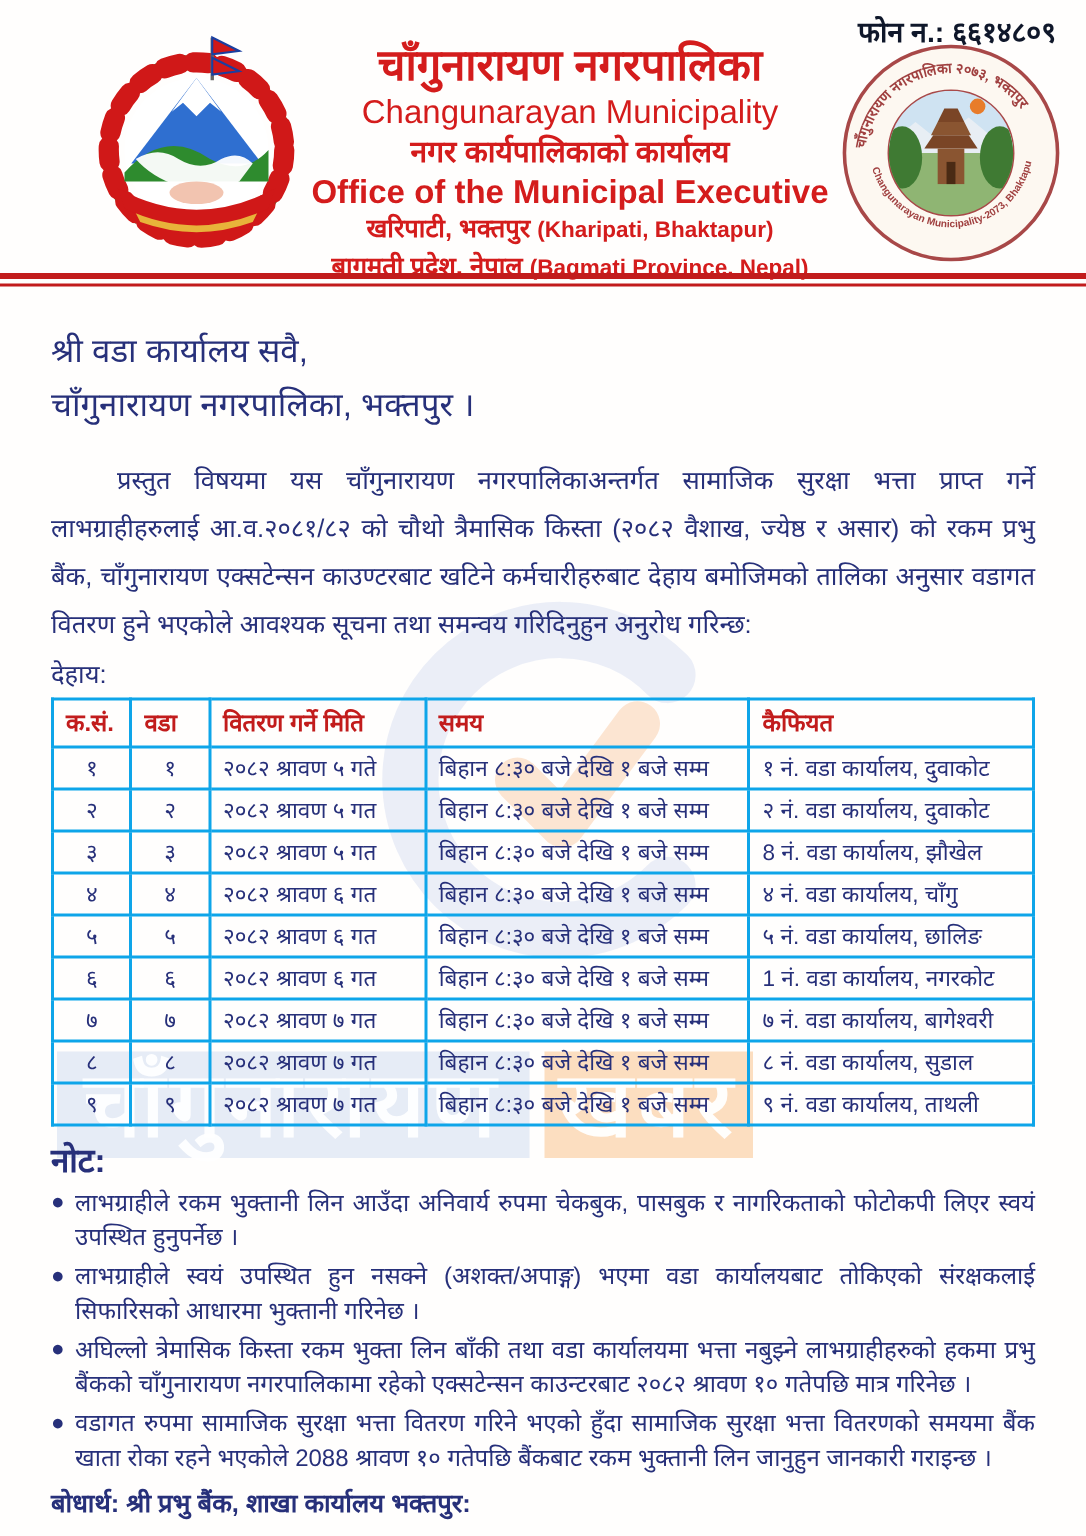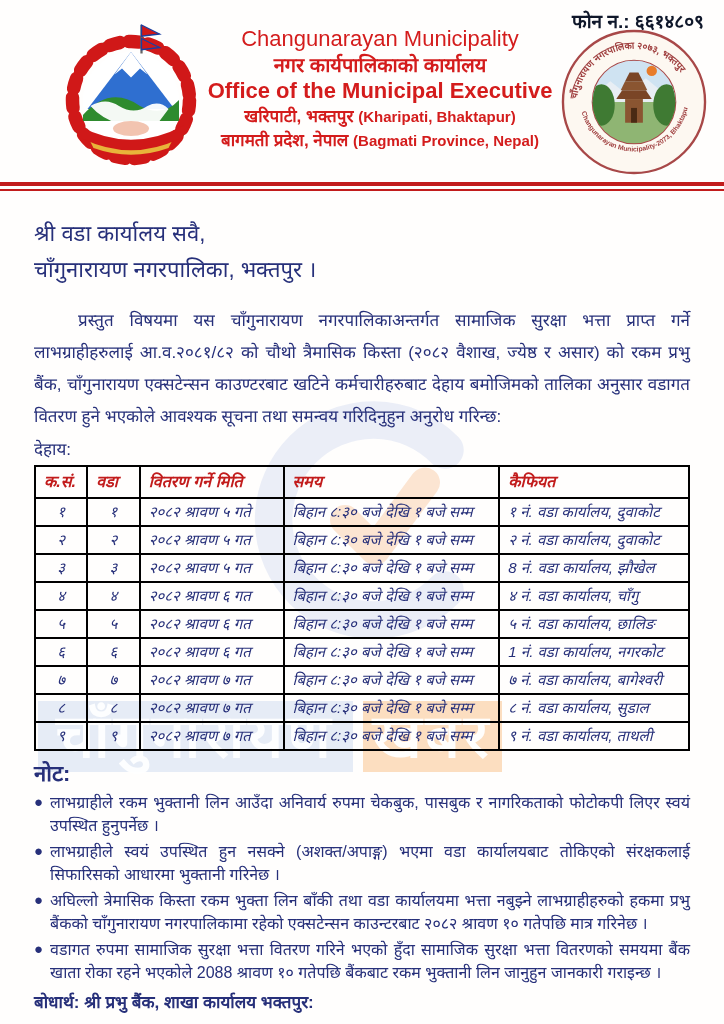--- a/index.html
+++ b/index.html
@@ -35,21 +35,21 @@
   .letter { padding:0 34px; color:#27307a; }
   .subject-badge {
     display:table; margin:12px auto 8px; background:#d41717; color:#fff;
     font-weight:bold; font-size:18px; padding:5px 20px 7px; border-radius:18px;
   }
   .recipient { font-size:22px; line-height:1.62; margin-top:20px; }
   .para { margin-top:18px; font-size:17px; line-height:1.88; text-align:justify; text-indent:44px; }
   .dehaya { font-size:17px; margin:4px 0 5px; }
   
   table { width:100%; border-collapse:collapse; }
-  th, td { border:2px solid #000000; padding:2px 8px 4px;font-style:italic; }
+  th, td { border:2px solid #0ea5e9; padding:2px 8px 4px; }
   th { color:#c21c1c; font-size:16px; text-align:left; font-weight:bold; height:32px; }
   td { color:#27307a; font-size:15px; height:26px; }
   .c-center { text-align:center; }
   
   .notes { margin-top:8px; }
   .notes-label { font-weight:bold; font-size:22px; line-height:1.35; }
   .note-item { display:flex; gap:7px; font-size:16px; line-height:1.44; margin:2px 0 3px; text-align:justify; }
   .note-item .bullet { flex:0 0 auto; font-size:15px; line-height:1.5; }
   
   .cc-line { font-weight:bold; font-size:17px; margin-top:6px; line-height:1.5; }
@@ -81,20 +81,21 @@
         <path d="M18,64 Q36,44 56,58 Q71,66 82,54 L82,68 L18,68 Z" fill="#2e8b2e"></path>
         <path d="M23,58 q10,-6 19,0 q10,6 19,0 q8,-4 14,2 l-6,8 q-14,6 -27,2 q-12,-4 -19,-12 z" fill="#ffffff" opacity="0.95"></path>
         <path d="M21,78 q29,13 58,0 l-4,8 q-25,9 -50,0 z" fill="#e8b33a"></path>
         <ellipse cx="50" cy="73" rx="12" ry="5" fill="#f2c4b0"></ellipse>
         <path d="M15,71 q35,19 70,0 l-3,9 q-32,15 -64,0 z" fill="#d01818"></path>
         <line x1="57" y1="4" x2="57" y2="23" stroke="#666" stroke-width="1.5"></line>
         <path d="M57,4 l12,6 -12,1.5 z M57,13 l12,6 -12,1.5 z" fill="#d01818" stroke="#1a3fa0" stroke-width="0.9"></path>
       </svg>
 
       <div class="hdr-center">
+        <div class="t-np">चाँगुनारायण नगरपालिका</div>
         <div class="t-en">Changunarayan Municipality</div>
         <div class="o-np">नगर कार्यपालिकाको कार्यालय</div>
         <div class="o-en">Office of the Municipal Executive</div>
         <div class="addr">
           <span>खरिपाटी, भक्तपुर</span>
           <span class="en">(Kharipati, Bhaktapur)</span>
         </div>
         <div class="addr">
           <span>बागमती प्रदेश, नेपाल</span>
           <span class="en">(Bagmati Province, Nepal)</span>

